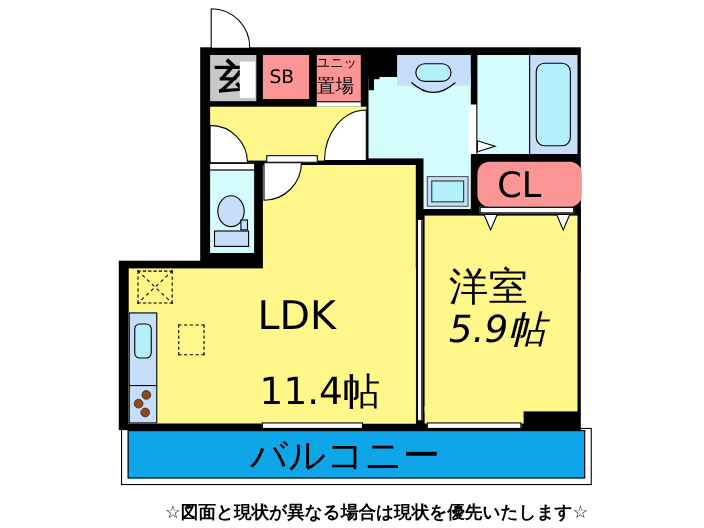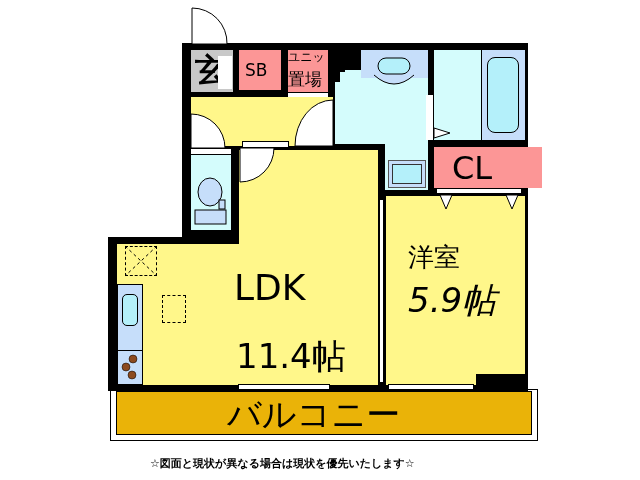--- a/index.html
+++ b/index.html
@@ -4,21 +4,21 @@
 <style>
   html,body{margin:0;padding:0;background:#fff;}
   body{width:640px;height:480px;position:relative;overflow:hidden;font-family:"DejaVu Sans","Liberation Sans",sans-serif;}
   .abs{position:absolute;box-sizing:border-box;}
   .wall{background:#000;}
   .yellow{background:#fff78a;}
   .aqua{background:#d4fcfc;}
   .blue{background:#c6defa;}
   .pink{background:#fc9696;}
   .gray{background:#c8c8c8;}
-  .balc{background:#eab308;}
+  .balc{background:#0ea5e9;}
   .lbl{position:absolute;color:#000;white-space:nowrap;line-height:1;}
   svg{position:absolute;overflow:visible;}
 </style>
 </head>
 <body>
 
 <div class="abs" style="left:110px;top:389px;width:428px;height:52px;border:1px solid #000;background:#fff;"></div>
 <div class="abs balc" style="left:116px;top:391px;width:416px;height:44px;border:1px solid #000;">
   <div class="lbl" style="left:110px;top:5px;font-size:34px;">バルコニー</div>
 </div>
@@ -64,21 +64,21 @@
 
 <div class="abs" style="left:426px;top:95px;width:7px;height:45px;background:#fff;"></div>
 
 <div class="abs aqua" style="left:434px;top:50px;width:47px;height:90px;"></div>
 <div class="abs blue" style="left:481px;top:50px;width:44px;height:90px;border-left:1px solid #000;"></div>
 <div class="abs" style="left:487px;top:57px;width:32px;height:76px;border:1px solid #000;border-radius:8px;background:#b4f0fa;"></div>
 <svg style="left:434px;top:126px;" width="20" height="14">
   <polygon points="0,2 16,7 0,12" fill="#fff" stroke="#000" stroke-width="1"></polygon>
 </svg>
 
-<div class="abs pink" style="left:434px;top:147px;width:108px;height:41px;">
+<div class="abs pink" style="left:434px;top:147px;width:95px;height:41px;border-radius:11px;">
   <div class="lbl" style="left:18px;top:5px;font-size:32px;">CL</div>
 </div>
 <div class="abs" style="left:436px;top:188px;width:86px;height:6px;background:#fff;border:1px solid #000;"></div>
 
 <div class="abs aqua" style="left:191px;top:155px;width:40px;height:75px;"></div>
 <div class="abs" style="left:191px;top:148px;width:40px;height:7px;background:#fff;border-top:1px solid #000;border-bottom:1px solid #000;"></div>
 <svg style="left:194px;top:178px;" width="40" height="50">
   <ellipse cx="16" cy="14" rx="12" ry="14" fill="#c6defa" stroke="#000" stroke-width="1"></ellipse>
   <rect x="25" y="22" width="6" height="9" fill="#c6defa" stroke="#000"></rect>
   <rect x="1" y="32" width="31" height="14" fill="#c6defa" stroke="#000"></rect>
@@ -115,25 +115,25 @@
 <div class="abs" style="left:122px;top:294px;width:16px;height:32px;border:1px solid #000;border-radius:5px;background:#b4f0fa;"></div>
 <div class="abs blue" style="left:117px;top:350px;width:26px;height:35px;border:1px solid #000;"></div>
 <svg style="left:120px;top:354px;" width="22" height="30">
   <circle cx="13" cy="5" r="4" fill="#8c4a1e" stroke="#000" stroke-width="0.5"></circle>
   <circle cx="6" cy="13" r="4" fill="#8c4a1e" stroke="#000" stroke-width="0.5"></circle>
   <circle cx="12" cy="21" r="4" fill="#8c4a1e" stroke="#000" stroke-width="0.5"></circle>
 </svg>
 
 <div class="abs yellow" style="left:386px;top:196px;width:139px;height:178px;"></div>
 <div class="abs yellow" style="left:386px;top:370px;width:90px;height:15px;"></div>
-<div class="lbl" style="left:408px;top:244px;font-size:26px;">洋室</div>
+<div class="lbl" style="left:408px;top:244px;font-size:36px;">洋室</div>
 <div class="lbl" style="left:408px;top:283px;font-size:34px;font-style:italic;">5.9帖</div>
 <svg style="left:440px;top:195px;" width="80" height="16">
   <polygon points="0,0 12,0 6,14" fill="#fff" stroke="#000" stroke-width="1"></polygon>
   <polygon points="66,0 78,0 72,14" fill="#fff" stroke="#000" stroke-width="1"></polygon>
 </svg>
 
 <div class="abs" style="left:379px;top:200px;width:5px;height:182px;background:#fff;border-left:1px solid #000;border-right:1px solid #000;"></div>
 
 <div class="abs" style="left:238px;top:384px;width:92px;height:6px;background:#fff;border:1px solid #000;"></div>
 <div class="abs" style="left:388px;top:384px;width:86px;height:6px;background:#fff;border:1px solid #000;"></div>
 
-<div class="lbl" style="left:150px;top:458px;font-size:11px;font-weight:bold;">☆図面と現状が異なる場合は現状を優先いたします☆</div>
+<div class="lbl" style="left:150px;top:458px;font-size:16px;font-weight:bold;">☆図面と現状が異なる場合は現状を優先いたします☆</div>
 
 </body></html>

